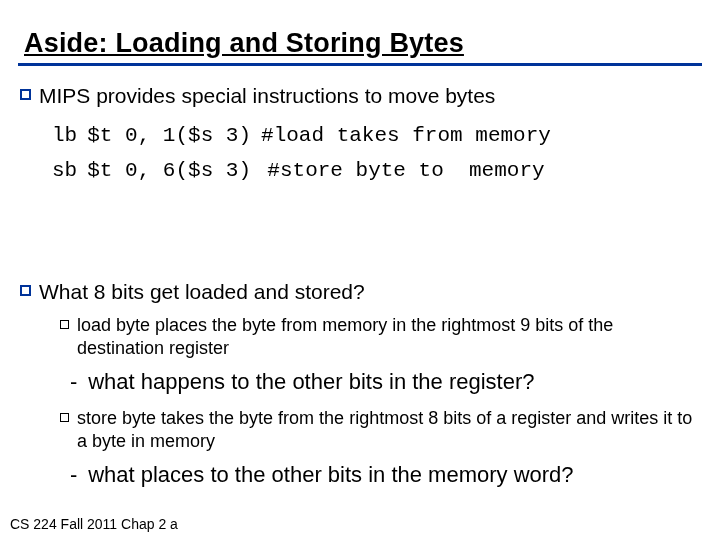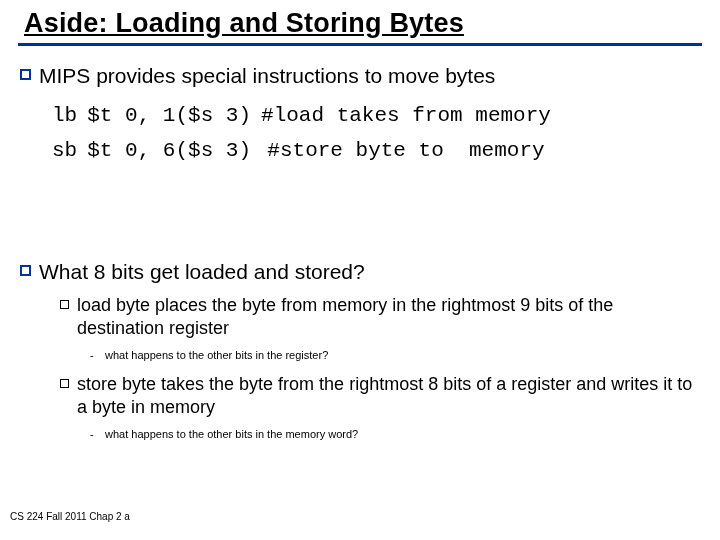--- a/index.html
+++ b/index.html
@@ -10,21 +10,21 @@
     background: #fff;
     font-family: Arial, Helvetica, sans-serif;
     color: #000;
     font-size: 19px;
     overflow: hidden;
   }
   .slide {
     box-sizing: border-box;
     width: 720px;
     height: 540px;
-    padding: 8px 18px 0 18px;
+    padding: 28px 18px 0 18px;
     position: relative;
   }
   .title {
     font-size: 27px;
     font-weight: bold;
     text-decoration: underline;
     margin: 0 0 4px 6px;
     letter-spacing: 0.2px;
   }
   .rule {
@@ -78,37 +78,37 @@
   }
   .lvl2-wrap {
     margin-left: 42px;
     margin-top: 6px;
   }
   .lvl2 {
     font-size: 18px;
     line-height: 1.25;
   }
   .lvl3 {
-    margin-left: 72px;
+    margin-left: 52px;
     margin-top: 8px;
     margin-bottom: 12px;
-    font-size: 11px;
+    font-size: 22px;
   }
   .lvl3 .dash {
     display: inline-block;
     width: 12px;
   }
   .spacer-lg {
     height: 92px;
   }
   .footer {
     position: absolute;
     left: 10px;
-    bottom: 18px;
-    font-size: 10px;
+    bottom: 8px;
+    font-size: 14px;
     color: #000;
     margin-top: 44px;
   }
 </style>
 </head>
 <body>
 
 <div class="slide">
 
   <div class="title">Aside: Loading and Storing Bytes</div>
@@ -155,17 +155,17 @@
   </div>
 
   <div class="lvl2-wrap">
     <div class="row lvl2">
       <span class="sq-small"></span>
       <span>store byte takes the byte from the rightmost 8 bits of a register and writes it to a byte in memory</span>
     </div>
   </div>
   <div class="lvl3">
     <span class="dash">-</span>
-    <span>what happens to the other bits in the memory word?</span>
+    <span>what places to the other bits in the memory word?</span>
   </div>
 
   <div class="footer">CS 224 Fall 2011 Chap 2 a</div>
 </div>
 
 </body></html>

